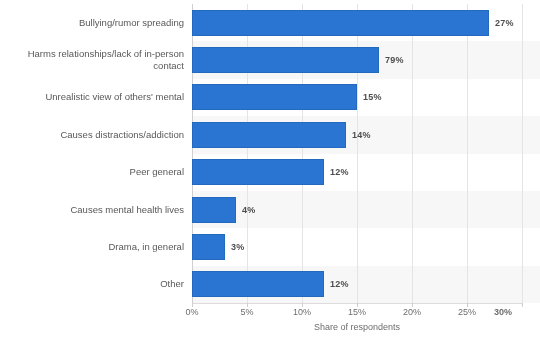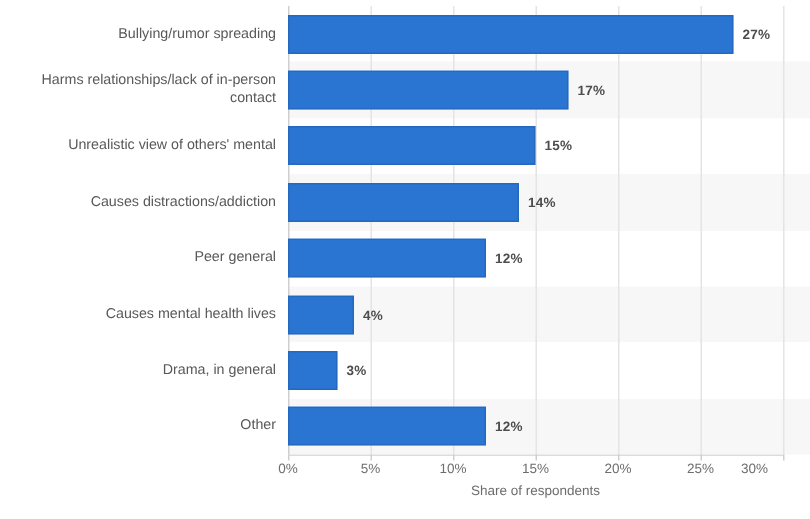--- a/index.html
+++ b/index.html
@@ -172,21 +172,21 @@
         <div class="gridline" style="left: 275px;"></div>
         <div class="gridline" style="left: 330px;"></div>
       </div>
     <div id="bars">
         <div class="bar-row" style="top: 5.6875px; height: 26px;">
           <div class="bar" title="Bullying/rumor spreading: 27%" style="width: 297px; background: rgb(42, 117, 210);"></div>
           <div class="bar-value">27%</div>
         </div>
         <div class="bar-row" style="top: 43.0625px; height: 26px;">
           <div class="bar" title="Harms relationships/lack of in-person contact: 17%" style="width: 187px; background: rgb(42, 117, 210);"></div>
-          <div class="bar-value">17%</div>
+          <div class="bar-value">79%</div>
         </div>
         <div class="bar-row" style="top: 80.4375px; height: 26px;">
           <div class="bar" title="Unrealistic view of others' lives: 15%" style="width: 165px; background: rgb(42, 117, 210);"></div>
           <div class="bar-value">15%</div>
         </div>
         <div class="bar-row" style="top: 117.812px; height: 26px;">
           <div class="bar" title="Causes distractions/addiction: 14%" style="width: 154px; background: rgb(42, 117, 210);"></div>
           <div class="bar-value">14%</div>
         </div>
         <div class="bar-row" style="top: 155.188px; height: 26px;">
@@ -217,18 +217,18 @@
       <div class="x-tick-label" style="left: 55px;">5%</div>
       <div class="x-tick" style="left: 110px;"></div>
       <div class="x-tick-label" style="left: 110px;">10%</div>
       <div class="x-tick" style="left: 165px;"></div>
       <div class="x-tick-label" style="left: 165px;">15%</div>
       <div class="x-tick" style="left: 220px;"></div>
       <div class="x-tick-label" style="left: 220px;">20%</div>
       <div class="x-tick" style="left: 275px;"></div>
       <div class="x-tick-label" style="left: 275px;">25%</div>
       <div class="x-tick" style="left: 330px;"></div>
-      <div class="x-tick-label" style="left: 311px;">30%</div>
+      <div class="x-tick-label" style="left: 311px; font-weight: bold;">30%</div>
     </div>
 
   <div id="x-axis-title">Share of respondents</div>
 
 </div>
 
 </body></html>

